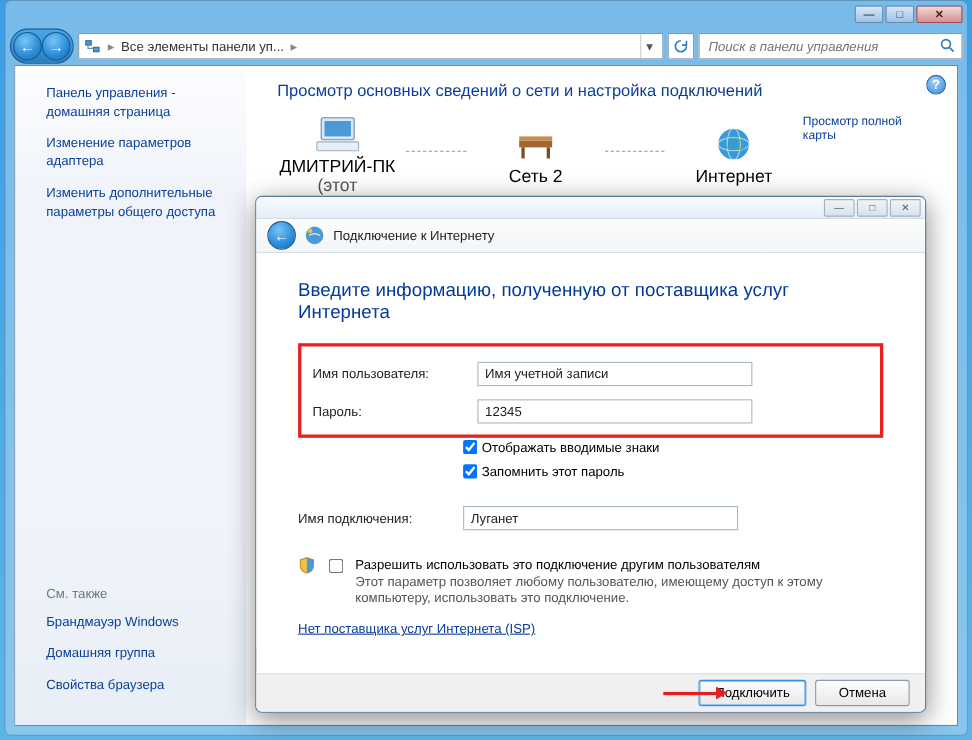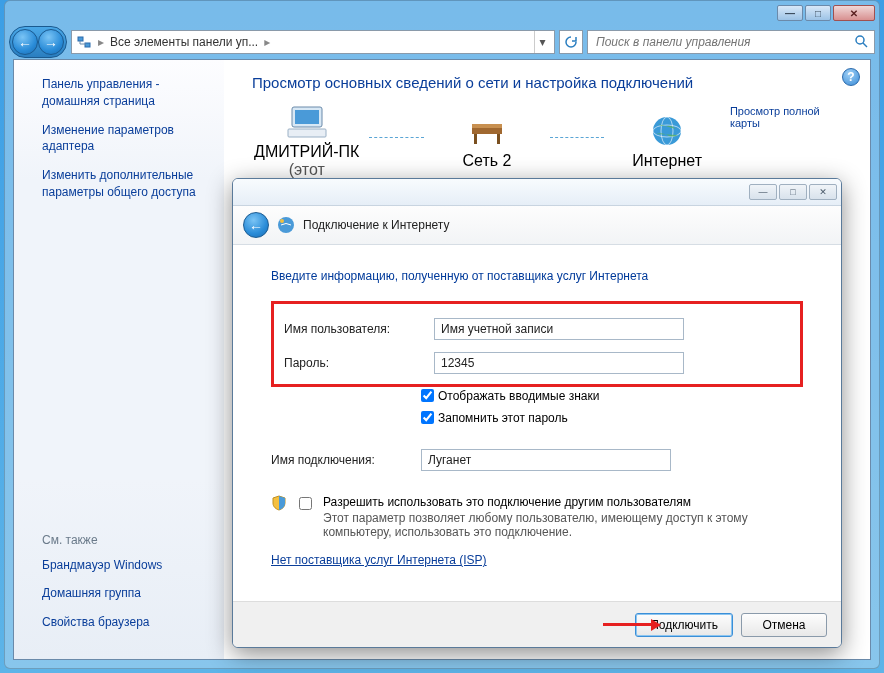--- a/index.html
+++ b/index.html
@@ -90,21 +90,21 @@
     color: #555;
   }
   .refresh-btn {
     width: 24px; height: 24px;
     background: white;
     border: 1px solid #8a9aaa;
     display: flex; align-items: center; justify-content: center;
     color: #2a7ec0;
   }
   .search-box {
-    width: 288px; height: 24px;
+    width: 240px; height: 24px;
     background: white;
     border: 1px solid #8a9aaa;
     display: flex;
     align-items: center;
     padding: 0 6px;
     gap: 4px;
   }
   .search-box input {
     flex: 1;
     border: none;
@@ -253,21 +253,21 @@
     color: #222;
   }
   .dialog-body {
     flex: 1;
     padding: 24px 38px 10px 38px;
     position: relative;
     background: #fff;
   }
   .dialog-body h2 {
     color: #003a9a;
-    font-size: 12px;
+    font-size: 17px;
     font-weight: normal;
     margin: 0 0 18px 0;
   }
   .red-box {
     border: 3px solid #e62020;
     padding: 8px 10px 4px 10px;
     margin-bottom: 2px;
   }
   .field-row {
     display: flex;

